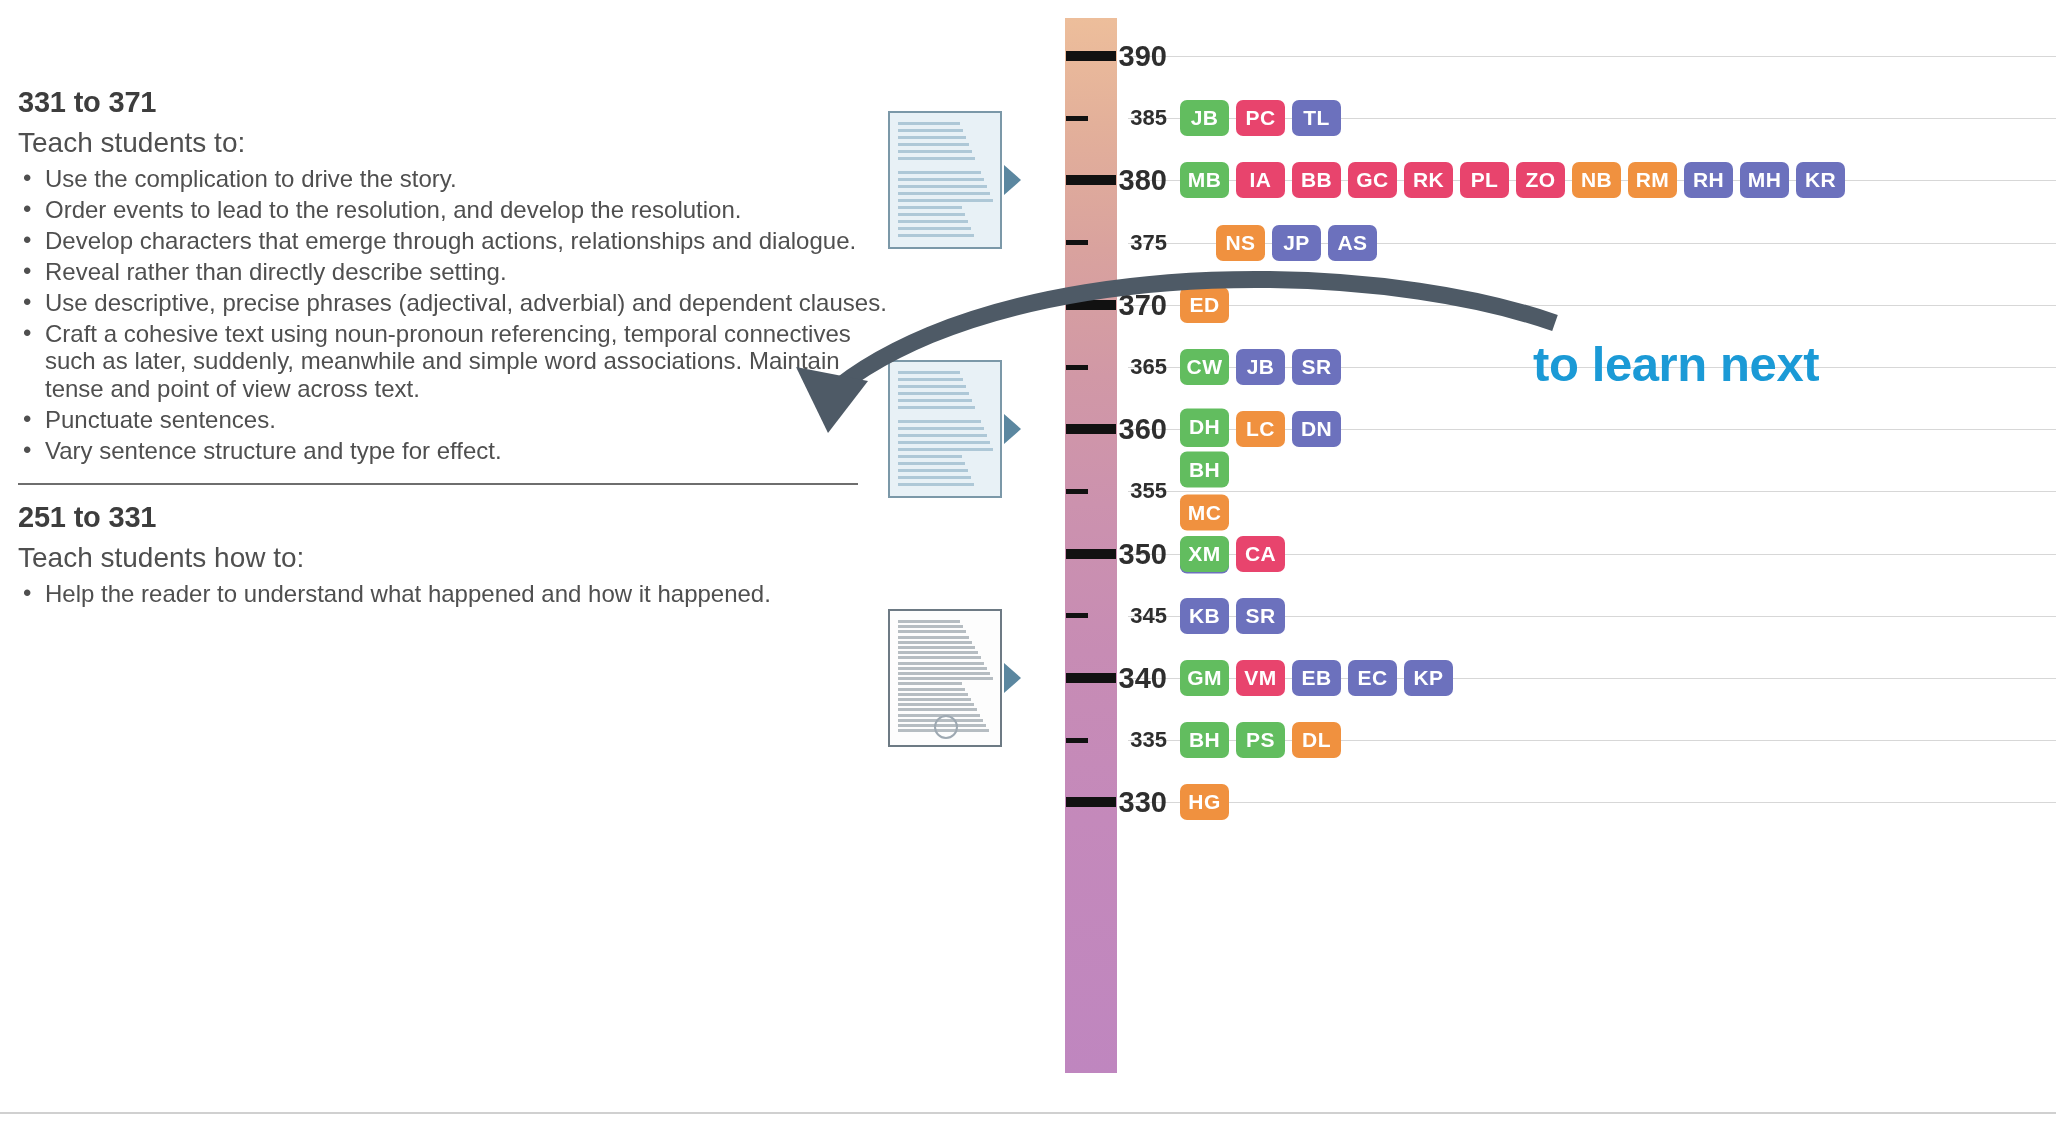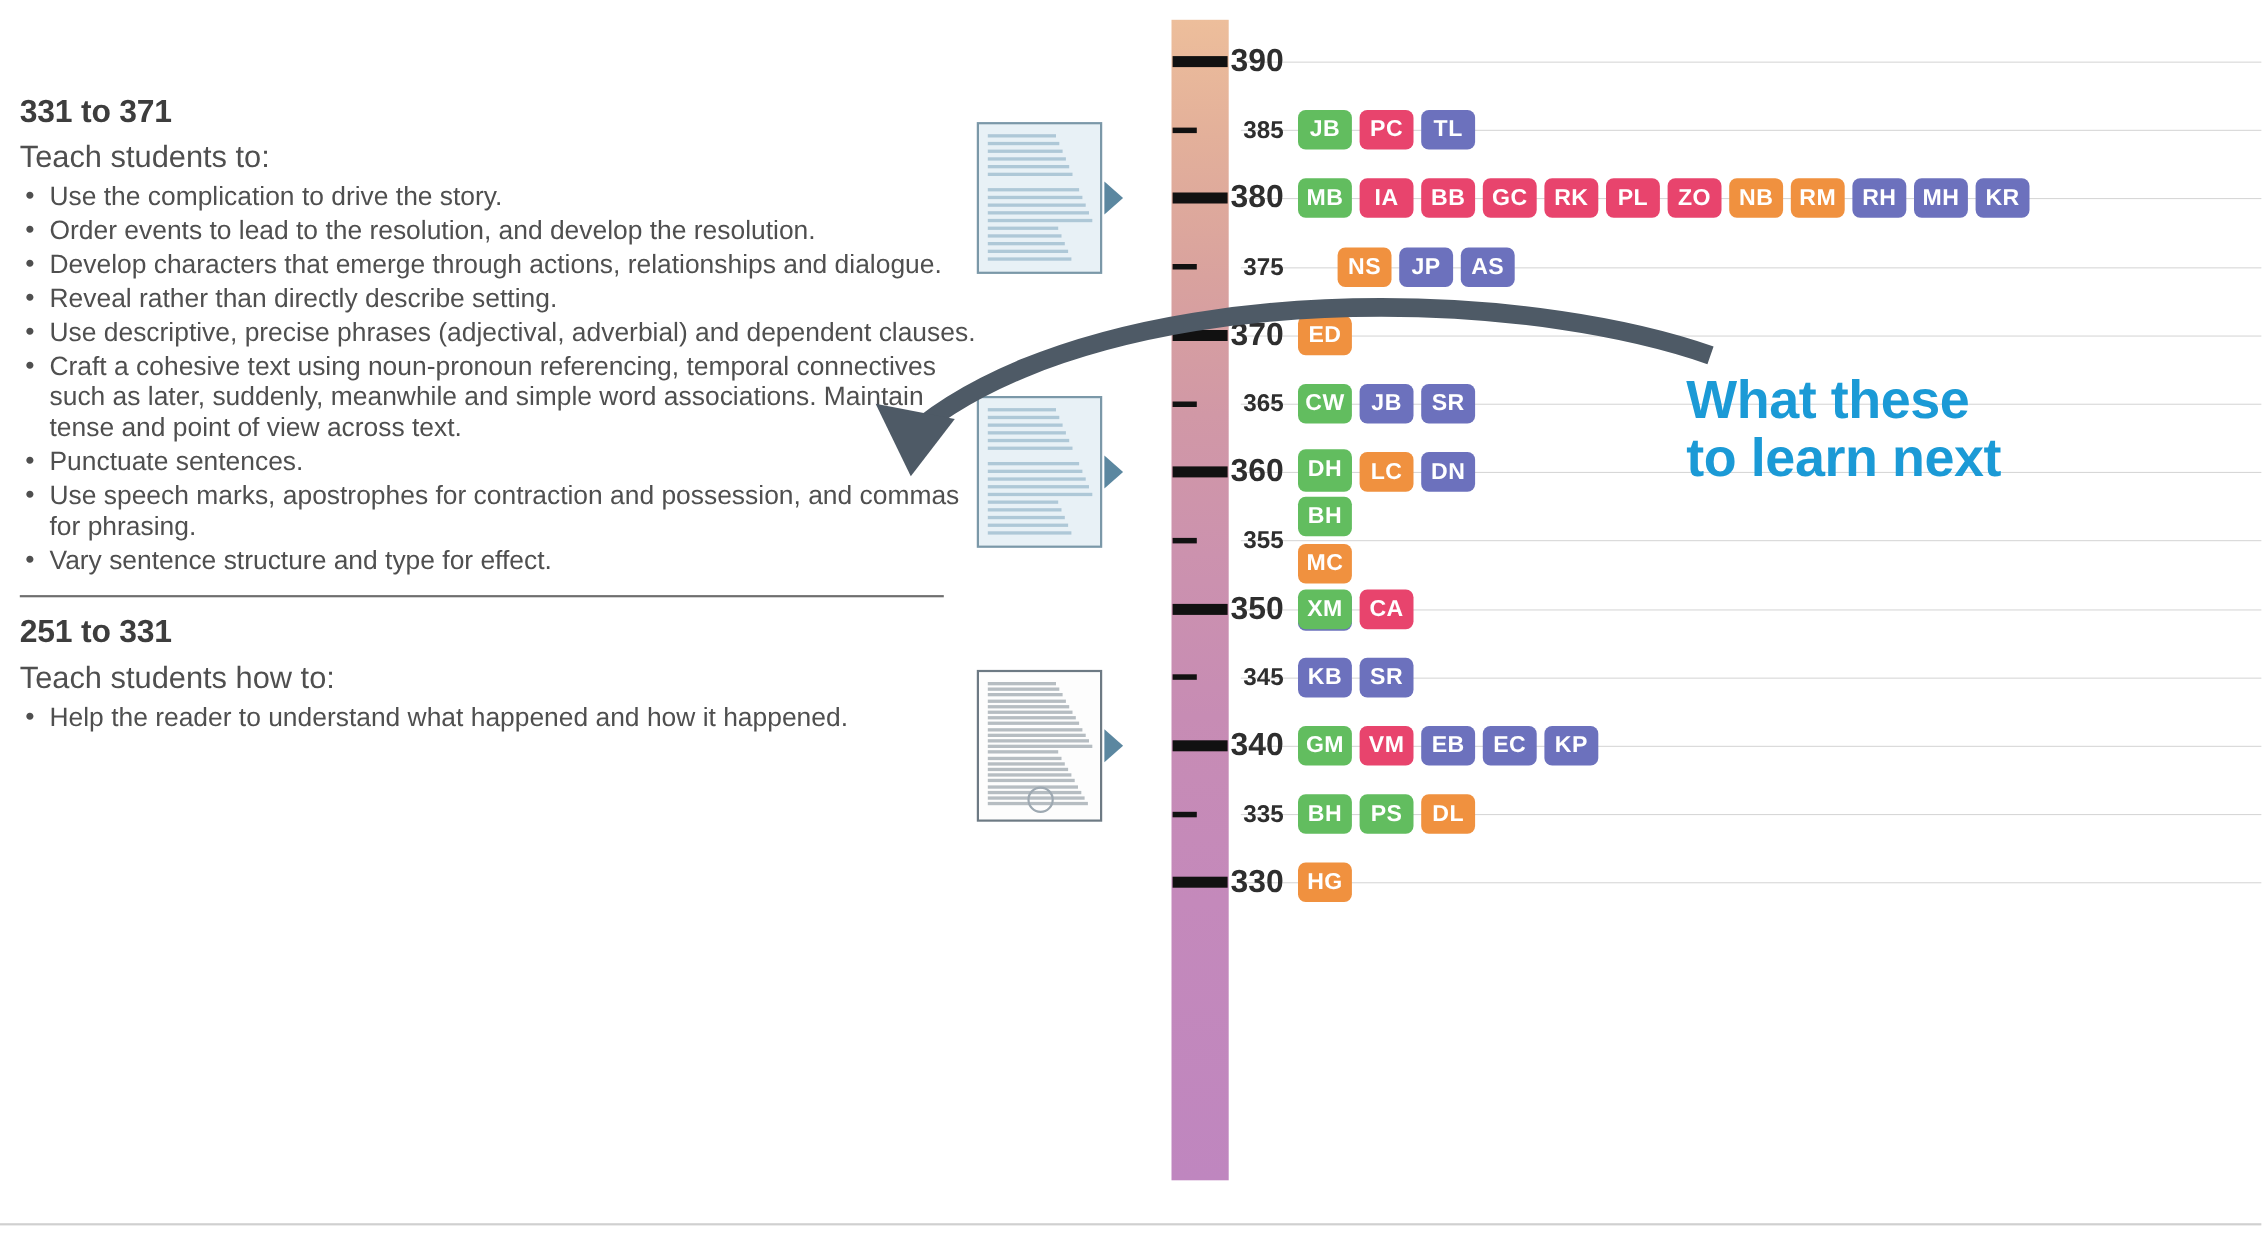--- a/index.html
+++ b/index.html
@@ -217,21 +217,20 @@
       <div class="band-title">331 to 371</div>
       <div class="band-lead">Teach students to:</div>
       <ul class="band-list">
         <li>Use the complication to drive the story.</li>
         <li>Order events to lead to the resolution, and develop the resolution.</li>
         <li>Develop characters that emerge through actions, relationships and dialogue.</li>
         <li>Reveal rather than directly describe setting.</li>
         <li>Use descriptive, precise phrases (adjectival, adverbial) and dependent clauses.</li>
         <li>Craft a cohesive text using noun-pronoun referencing, temporal connectives such as later, suddenly, meanwhile and simple word associations. Maintain tense and point of view across text.</li>
         <li>Punctuate sentences.</li>
-        <li>Use speech marks, apostrophes for contraction and possession, and commas for phrasing.</li>
         <li>Vary sentence structure and type for effect.</li>
       </ul>
     </div>
 
     <div class="band-rule"></div>
 
     <div class="band-section">
       <div class="band-title">251 to 331</div>
       <div class="band-lead">Teach students how to:</div>
       <ul class="band-list">
@@ -424,18 +423,17 @@
         <div class="thumb-arrow" style="top: 678px; left: 124px;"></div>
       </div>
   </div>
 
   <svg id="arrow-svg" viewBox="0 0 860 180" xmlns="http://www.w3.org/2000/svg">
     <path d="M 855 68 C 700 14, 420 2, 230 80 C 175 103, 140 128, 118 150" fill="none" stroke="#4e5a66" stroke-width="17" stroke-linecap="butt"></path>
     <polygon points="128,178 96,112 168,126" fill="#4e5a66"></polygon>
   </svg>
 
   <div id="callout">
-    <div>What these</div>
     <div>to learn next</div>
   </div>
 
   <div id="page-bottom-rule"></div>
 </div>
 
 </body></html>

